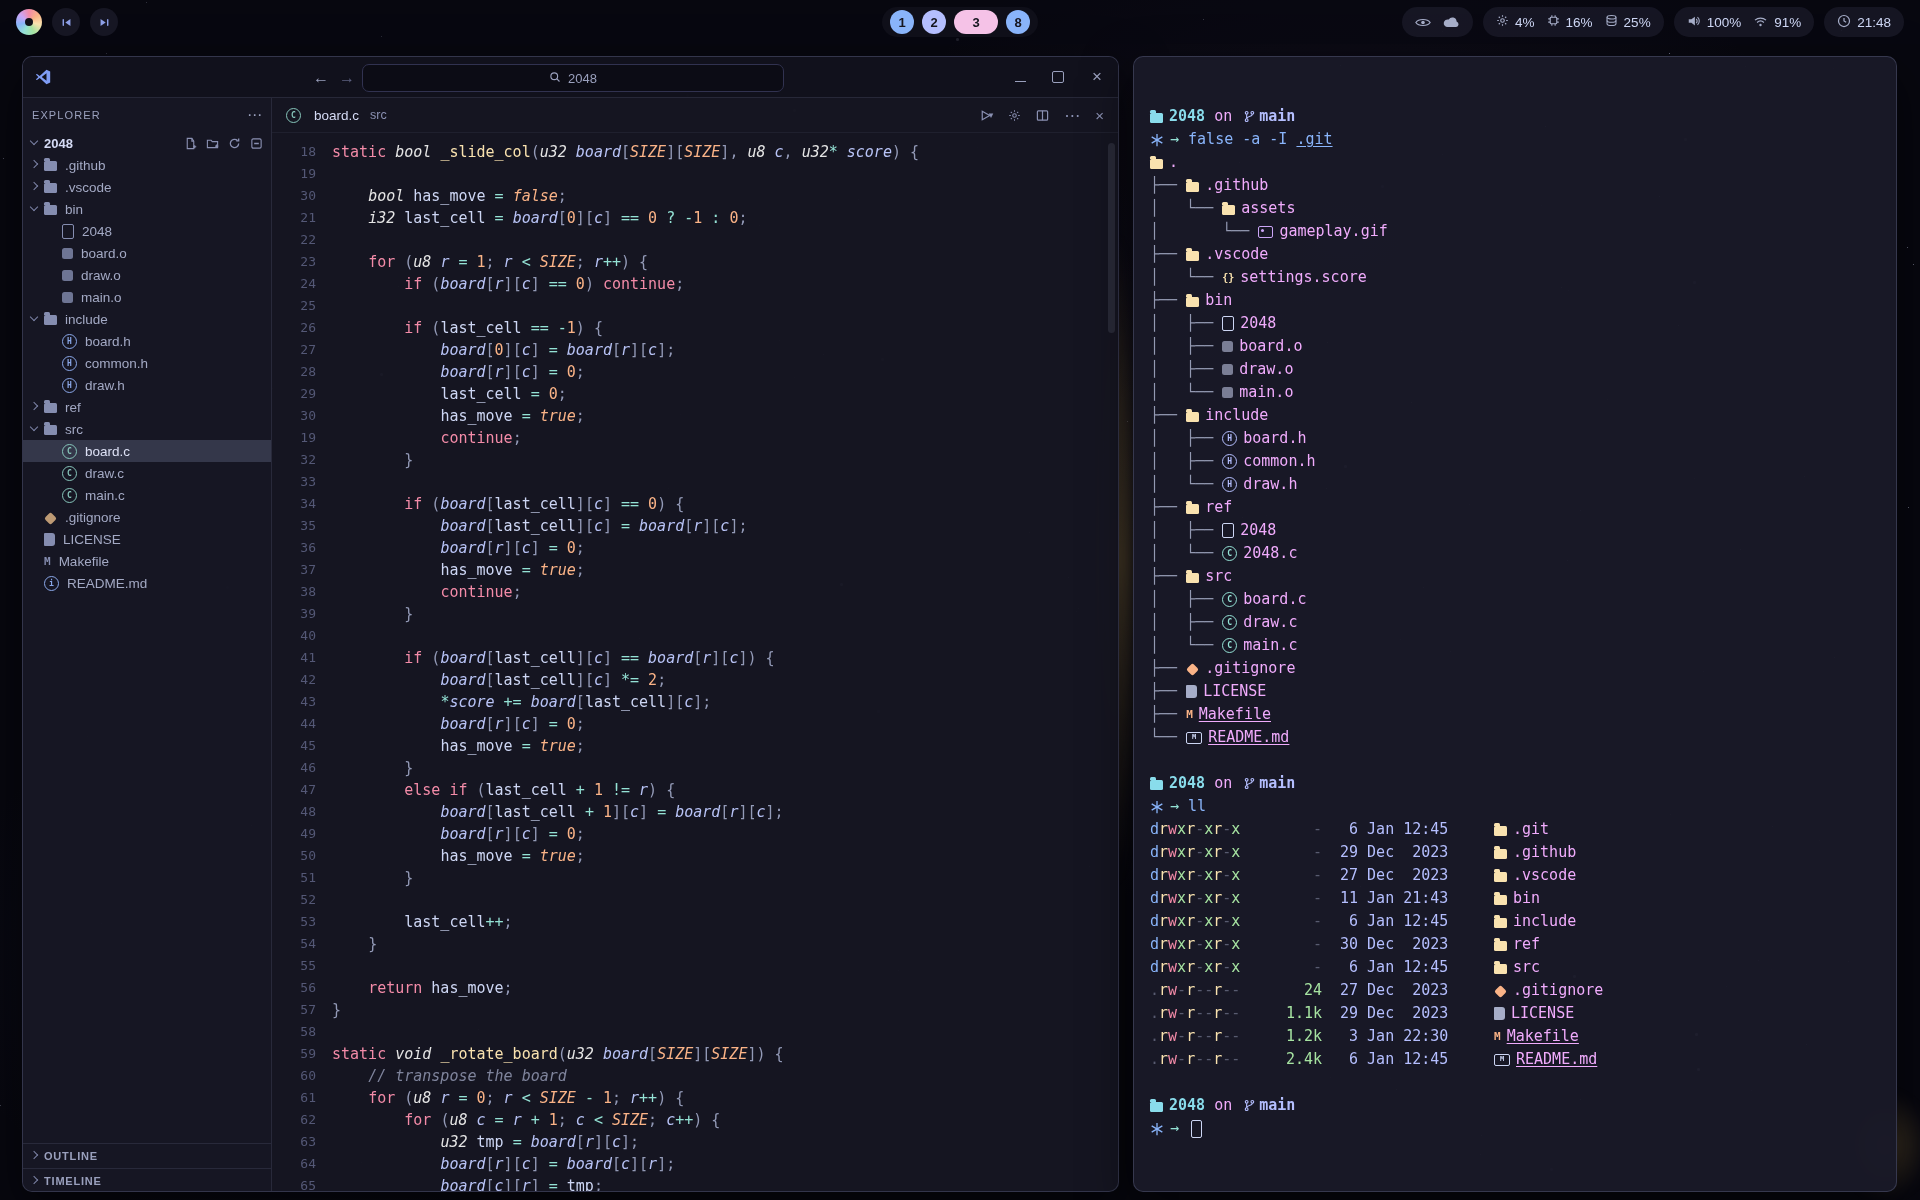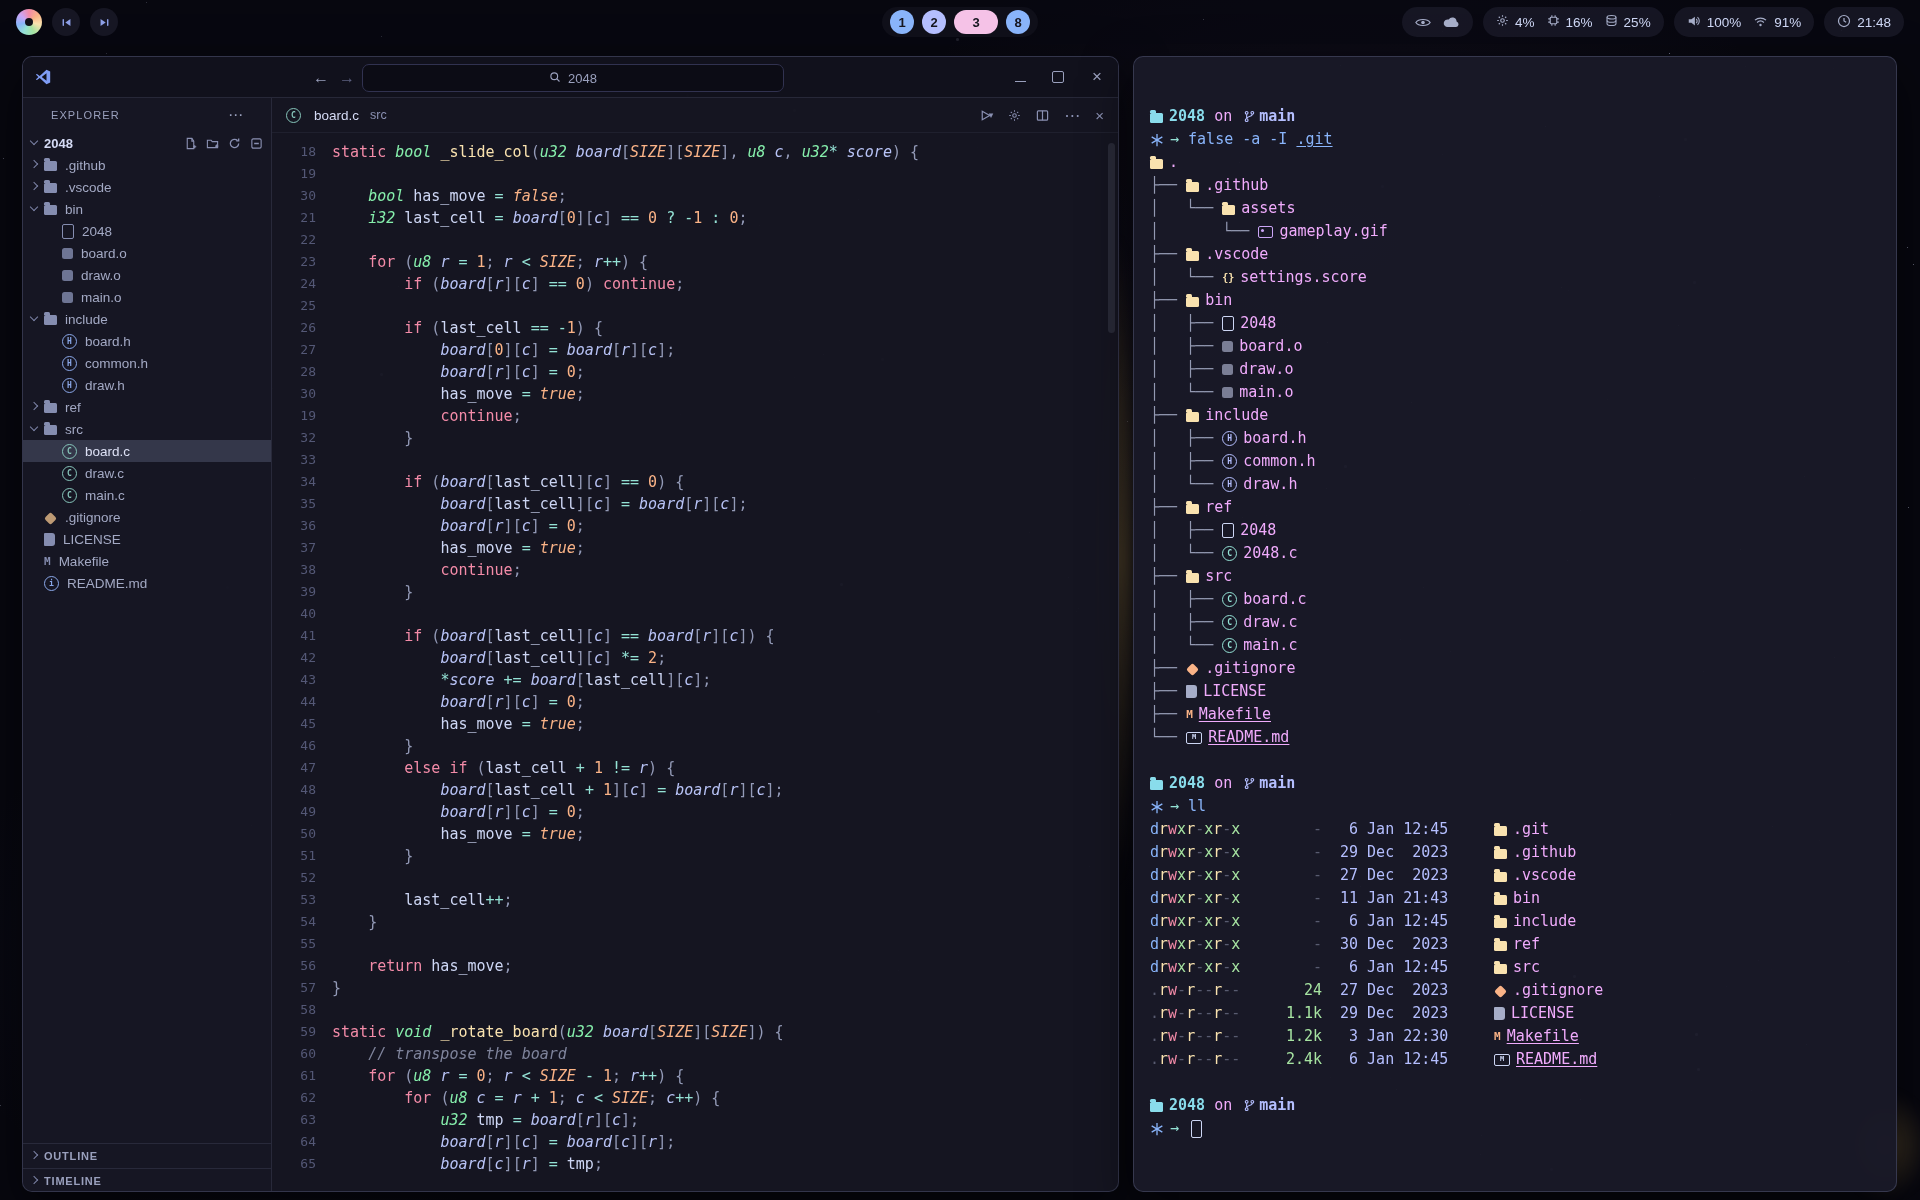--- a/index.html
+++ b/index.html
@@ -55,21 +55,21 @@
     gap:7px;color:#9aa0bd;font-size:13px;cursor:text;}
   .wincontrols{position:absolute;right:14px;top:0;height:40px;display:flex;align-items:center;gap:26px;color:#9aa0bd;}
   .wc{width:14px;height:14px;display:flex;align-items:center;justify-content:center;cursor:pointer;}
   .wc.min{border-bottom:1.5px solid #9aa0bd;height:8px;width:11px;}
   .wc.max{width:10px;height:10px;border:1.4px solid #9aa0bd;border-radius:2px;}
   .wc.close{font-size:17px;}
   
   .vsbody{display:flex;height:1095px;}
   .sidebar{width:248px;flex:none;background:rgba(24,24,37,.5);border-right:1px solid rgba(49,50,68,.7);
     position:relative;color:#a6adc8;font-size:13.5px;}
-  .sb-header{height:34px;display:flex;align-items:center;padding:0 28px;justify-content:space-between;
+  .sb-header{height:34px;display:flex;align-items:center;padding:0 9px;justify-content:space-between;
     font-size:11px;letter-spacing:1.1px;color:#9aa0bd;gap:33px;}
   .sb-more{cursor:pointer;font-size:15px;letter-spacing:0;}
   .sb-root{height:22px;display:flex;align-items:center;padding:0 8px 0 6px;font-weight:bold;color:#d5dbf5;
     font-size:13px;cursor:pointer;}
   .sb-actions{margin-left:auto;display:flex;gap:9px;color:#8a90b2;}
   .sb-actions span{cursor:pointer;display:flex;}
   .fitem{height:22px;display:flex;align-items:center;cursor:pointer;color:#a3a9c4;}
   .fitem.sel{background:#34374a;color:#dde1f5;}
   .fname{margin-left:2px;white-space:pre;}
   .chev{width:12px;height:12px;position:relative;flex:none;margin-right:3px;}
@@ -90,21 +90,21 @@
   .tab-actions{margin-left:auto;display:flex;align-items:center;gap:15px;color:#8a90b2;}
   .tab-actions span{cursor:pointer;display:flex;align-items:center;}
   .runcaret{font-size:9px;margin-left:-3px;}
   .codearea{flex:1;overflow:hidden;padding-top:8px;position:relative;
     font-family:"DejaVu Sans Mono",monospace;}
   .cl{display:flex;height:22px;line-height:22px;white-space:pre;}
   .ln{width:44px;flex:none;text-align:right;padding-right:16px;color:#545876;font-size:13px;}
   .ct{font-size:15px;color:#cdd6f4;}
   .sbar{position:absolute;right:3px;top:10px;width:7px;height:190px;border-radius:4px;background:rgba(166,173,200,.14);}
   .tk-k{color:#f38ba8;}
-  .tk-t{color:#86efac;font-style:italic;}
+  .tk-t{color:#e5e5e5;font-style:italic;}
   .tk-f{color:#f9e2af;}
   .tk-v{color:#b8c3f6;font-style:italic;}
   .tk-c{color:#fab387;font-style:italic;}
   .tk-n{color:#fab387;}
   .tk-o{color:#94e2d5;}
   .tk-p{color:#939ab7;}
   .tk-d{color:#cdd6f4;}
   .tk-cm{color:#7f849c;font-style:italic;}
   
   .ic{display:inline-flex;align-items:center;justify-content:center;flex:none;margin-right:6px;
@@ -462,20 +462,21 @@
             <div class="cl"><span class="ln">19</span><span class="ct">&nbsp;</span></div>
             <div class="cl"><span class="ln">30</span><span class="ct">    <span class="tk-t">bool</span> <span class="tk-d">has_move</span> <span class="tk-o">=</span> <span class="tk-c">false</span><span class="tk-p">;</span></span></div>
             <div class="cl"><span class="ln">21</span><span class="ct">    <span class="tk-t">i32</span> <span class="tk-d">last_cell</span> <span class="tk-o">=</span> <span class="tk-v">board</span><span class="tk-p">[</span><span class="tk-n">0</span><span class="tk-p">]</span><span class="tk-p">[</span><span class="tk-v">c</span><span class="tk-p">]</span> <span class="tk-o">==</span> <span class="tk-n">0</span> <span class="tk-o">?</span> <span class="tk-o">-</span><span class="tk-n">1</span> <span class="tk-o">:</span> <span class="tk-n">0</span><span class="tk-p">;</span></span></div>
             <div class="cl"><span class="ln">22</span><span class="ct">&nbsp;</span></div>
             <div class="cl"><span class="ln">23</span><span class="ct">    <span class="tk-k">for</span> <span class="tk-p">(</span><span class="tk-t">u8</span> <span class="tk-v">r</span> <span class="tk-o">=</span> <span class="tk-n">1</span><span class="tk-p">;</span> <span class="tk-v">r</span> <span class="tk-o">&lt;</span> <span class="tk-c">SIZE</span><span class="tk-p">;</span> <span class="tk-v">r</span><span class="tk-o">++</span><span class="tk-p">)</span> <span class="tk-p">{</span></span></div>
             <div class="cl"><span class="ln">24</span><span class="ct">        <span class="tk-k">if</span> <span class="tk-p">(</span><span class="tk-v">board</span><span class="tk-p">[</span><span class="tk-v">r</span><span class="tk-p">]</span><span class="tk-p">[</span><span class="tk-v">c</span><span class="tk-p">]</span> <span class="tk-o">==</span> <span class="tk-n">0</span><span class="tk-p">)</span> <span class="tk-k">continue</span><span class="tk-p">;</span></span></div>
             <div class="cl"><span class="ln">25</span><span class="ct">&nbsp;</span></div>
             <div class="cl"><span class="ln">26</span><span class="ct">        <span class="tk-k">if</span> <span class="tk-p">(</span><span class="tk-d">last_cell</span> <span class="tk-o">==</span> <span class="tk-o">-</span><span class="tk-n">1</span><span class="tk-p">)</span> <span class="tk-p">{</span></span></div>
             <div class="cl"><span class="ln">27</span><span class="ct">            <span class="tk-v">board</span><span class="tk-p">[</span><span class="tk-n">0</span><span class="tk-p">]</span><span class="tk-p">[</span><span class="tk-v">c</span><span class="tk-p">]</span> <span class="tk-o">=</span> <span class="tk-v">board</span><span class="tk-p">[</span><span class="tk-v">r</span><span class="tk-p">]</span><span class="tk-p">[</span><span class="tk-v">c</span><span class="tk-p">]</span><span class="tk-p">;</span></span></div>
             <div class="cl"><span class="ln">28</span><span class="ct">            <span class="tk-v">board</span><span class="tk-p">[</span><span class="tk-v">r</span><span class="tk-p">]</span><span class="tk-p">[</span><span class="tk-v">c</span><span class="tk-p">]</span> <span class="tk-o">=</span> <span class="tk-n">0</span><span class="tk-p">;</span></span></div>
+            <div class="cl"><span class="ln">29</span><span class="ct">            <span class="tk-d">last_cell</span> <span class="tk-o">=</span> <span class="tk-n">0</span><span class="tk-p">;</span></span></div>
             <div class="cl"><span class="ln">30</span><span class="ct">            <span class="tk-d">has_move</span> <span class="tk-o">=</span> <span class="tk-c">true</span><span class="tk-p">;</span></span></div>
             <div class="cl"><span class="ln">19</span><span class="ct">            <span class="tk-k">continue</span><span class="tk-p">;</span></span></div>
             <div class="cl"><span class="ln">32</span><span class="ct">        <span class="tk-p">}</span></span></div>
             <div class="cl"><span class="ln">33</span><span class="ct">&nbsp;</span></div>
             <div class="cl"><span class="ln">34</span><span class="ct">        <span class="tk-k">if</span> <span class="tk-p">(</span><span class="tk-v">board</span><span class="tk-p">[</span><span class="tk-d">last_cell</span><span class="tk-p">]</span><span class="tk-p">[</span><span class="tk-v">c</span><span class="tk-p">]</span> <span class="tk-o">==</span> <span class="tk-n">0</span><span class="tk-p">)</span> <span class="tk-p">{</span></span></div>
             <div class="cl"><span class="ln">35</span><span class="ct">            <span class="tk-v">board</span><span class="tk-p">[</span><span class="tk-d">last_cell</span><span class="tk-p">]</span><span class="tk-p">[</span><span class="tk-v">c</span><span class="tk-p">]</span> <span class="tk-o">=</span> <span class="tk-v">board</span><span class="tk-p">[</span><span class="tk-v">r</span><span class="tk-p">]</span><span class="tk-p">[</span><span class="tk-v">c</span><span class="tk-p">]</span><span class="tk-p">;</span></span></div>
             <div class="cl"><span class="ln">36</span><span class="ct">            <span class="tk-v">board</span><span class="tk-p">[</span><span class="tk-v">r</span><span class="tk-p">]</span><span class="tk-p">[</span><span class="tk-v">c</span><span class="tk-p">]</span> <span class="tk-o">=</span> <span class="tk-n">0</span><span class="tk-p">;</span></span></div>
             <div class="cl"><span class="ln">37</span><span class="ct">            <span class="tk-d">has_move</span> <span class="tk-o">=</span> <span class="tk-c">true</span><span class="tk-p">;</span></span></div>
             <div class="cl"><span class="ln">38</span><span class="ct">            <span class="tk-k">continue</span><span class="tk-p">;</span></span></div>
             <div class="cl"><span class="ln">39</span><span class="ct">        <span class="tk-p">}</span></span></div>

